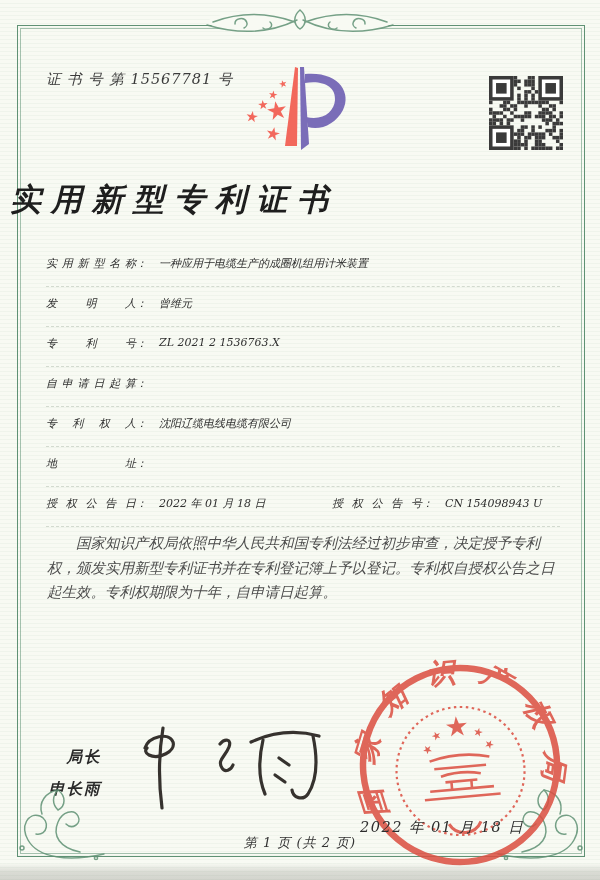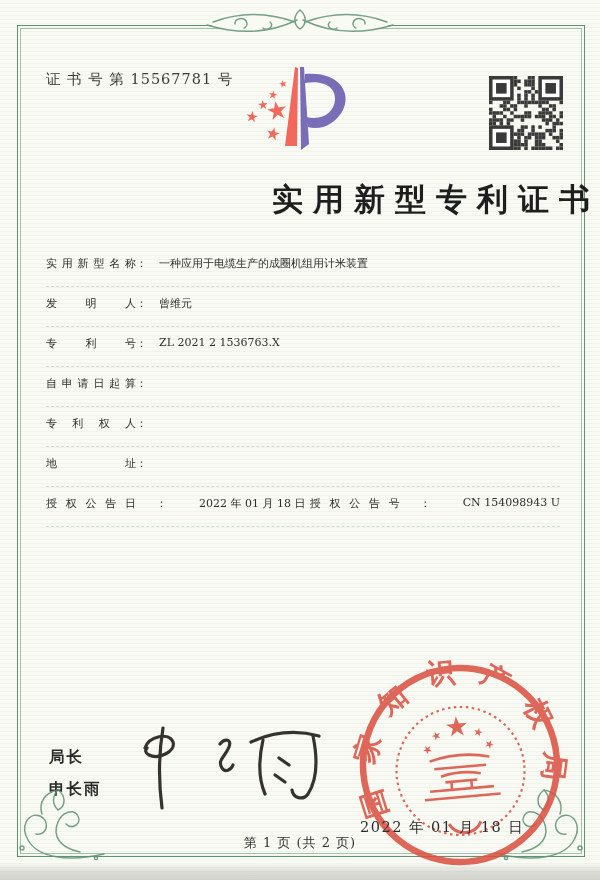--- a/index.html
+++ b/index.html
@@ -8,53 +8,53 @@
     --seal-red:#dc4f42;
     --logo-red:#f2685c;
     --logo-purple:#7a6db8;
     --qr-dark:#3a3a3a;
     --ink:#2f2f2f;
   }
   *{margin:0;padding:0;box-sizing:border-box;}
   body{width:600px;height:880px;background:#fbfbf8;font-family:"DejaVu Serif","Liberation Serif",serif;}
   .photo{position:relative;width:600px;height:880px;overflow:hidden;
     background-color:var(--paper);
-    background-image:repeating-linear-gradient(0deg, rgba(125,165,135,.07) 0px, rgba(125,165,135,.07) 1px, transparent 1px, transparent 4px);}
+    background-image:repeating-linear-gradient(0deg, rgba(125,165,135,.07) 0px, rgba(125,165,135,.07) 1px, transparent 1px, transparent 4px);font-style:italic;}
   .photo-shadow{position:absolute;left:0;right:0;bottom:0;height:17px;z-index:9;
     background:linear-gradient(180deg, rgba(0,0,0,0) 0%, rgba(95,95,88,.20) 55%, rgba(125,125,118,.30) 100%);}
   .frame{position:absolute;left:17px;top:25px;right:15px;bottom:23px;border:1.5px solid var(--border-green);}
   .frame::after{content:"";position:absolute;inset:2px;border:1px solid rgba(95,145,116,.55);}
   .ornament-top{position:absolute;top:2px;left:50%;transform:translateX(-50%);z-index:2;}
   .flourish{position:absolute;z-index:2;}
   .flourish.left{left:8px;top:786px;}
   .flourish.right{left:494px;top:786px;transform:scaleX(-1);}
   .green-stroke{stroke:var(--border-green);fill:none;stroke-width:1.5;stroke-linecap:round;opacity:.85;}
 
   .cert-no{position:absolute;left:46px;top:70px;font-size:14.5px;color:#3b3b3b;letter-spacing:1px;}
   .logo{position:absolute;left:238px;top:62px;}
   .logo-red{fill:var(--logo-red);}
   .logo-purple{fill:var(--logo-purple);}
   .qr{position:absolute;left:489px;top:76px;width:74px;height:74px;}
-  .title{position:absolute;left:0;right:0;top:179px;text-align:right;font-size:31px;font-weight:700;
-    color:#1e1e1e;letter-spacing:10px;text-indent:10px;padding-left:15px;}
+  .title{position:absolute;left:0;right:0;top:179px;text-align:left;font-size:31px;font-weight:700;
+    color:#1e1e1e;letter-spacing:10px;text-indent:10px;}
 
   .fields{position:absolute;left:46px;right:40px;top:247px;font-size:11px;color:var(--ink);}
   .frow{height:40px;display:flex;align-items:flex-start;padding-top:9px;
     border-bottom:1px dashed rgba(125,145,125,.30);}
-  .fpair{display:flex;align-items:flex-start;gap:20px;}
+  .fpair{display:flex;align-items:center;}
   .fpair.first{width:286px;}
   .flabel{display:inline-block;width:90px;text-align:justify;text-align-last:justify;text-justify:inter-character;}
   .fcolon{display:inline-block;}
   .fval{margin-left:12px;white-space:nowrap;}
 
   .paras{position:absolute;left:47px;right:42px;top:531px;font-size:14.5px;line-height:1.7;color:#4c4c4c;}
   .paras p{text-indent:2em;margin:0;}
   .paras p + p{margin-top:3px;}
 
-  .officer{position:absolute;left:49px;top:741px;font-size:15.5px;line-height:2.05;color:#2a2a2a;font-weight:600;letter-spacing:2px;}
+  .officer{position:absolute;left:49px;top:741px;font-size:15.5px;line-height:2.05;color:#2a2a2a;font-weight:600;letter-spacing:2px;text-align:right;}
   .signature{position:absolute;left:125px;top:718px;z-index:3;}
   .sig-stroke{stroke:#26221e;stroke-width:3.2;fill:none;stroke-linecap:round;stroke-linejoin:round;opacity:.92;}
 
   .seal{position:absolute;left:352px;top:657px;z-index:4;opacity:.86;transform:rotate(-5deg);}
   .seal-red-stroke{stroke:var(--seal-red);fill:none;}
   .seal-red-fill{fill:var(--seal-red);}
   .seal-ring-text{fill:var(--seal-red);font-size:28px;font-weight:600;letter-spacing:22px;font-family:"DejaVu Serif",serif;}
   .seal-date{position:absolute;left:360px;top:818px;z-index:5;font-size:14.5px;letter-spacing:1.5px;color:#2d2d2d;}
 
   .footer{position:absolute;left:0;right:0;top:834px;text-align:center;font-size:13px;color:#333;letter-spacing:1px;}
@@ -309,40 +309,42 @@
         <span class="fcolon">：</span>
       <span class="fval">ZL 2021 2 1536763.X</span>
     </div>
     <div class="frow">
       <span class="flabel">自申请日起算</span>
         <span class="fcolon">：</span>
     </div>
     <div class="frow">
       <span class="flabel">专利权人</span>
         <span class="fcolon">：</span>
+      <span class="fval">沈阳辽缆电线电缆有限公司</span>
     </div>
     <div class="frow">
       <span class="flabel">地址</span>
         <span class="fcolon">：</span>
     </div>
     <div class="frow">
       <span class="fpair first">
         <span class="flabel">授权公告日</span>
           <span class="fcolon">：</span>
         <span class="fval">2022 年 01 月 18 日</span>
       </span>
       <span class="fpair">
         <span class="flabel">授权公告号</span>
           <span class="fcolon">：</span>
         <span class="fval">CN 154098943 U</span>
       </span>
     </div>
   </div>
 
   <div class="paras">
+    <p>国家知识产权局依照中华人民共和国专利法经过初步审查，决定授予专利权，颁发实用新型专利证书并在专利登记簿上予以登记。专利权自授权公告之日起生效。专利权期限为十年，自申请日起算。</p>
   </div>
 
   <div class="officer">
     <div>局长</div>
     <div>申长雨</div>
   </div>
 
   <svg class="signature" width="210" height="95" viewBox="0 0 210 95">
     <g class="sig-stroke">
       <path d="M 38,10 C 34,34 33,60 37,90"></path>

